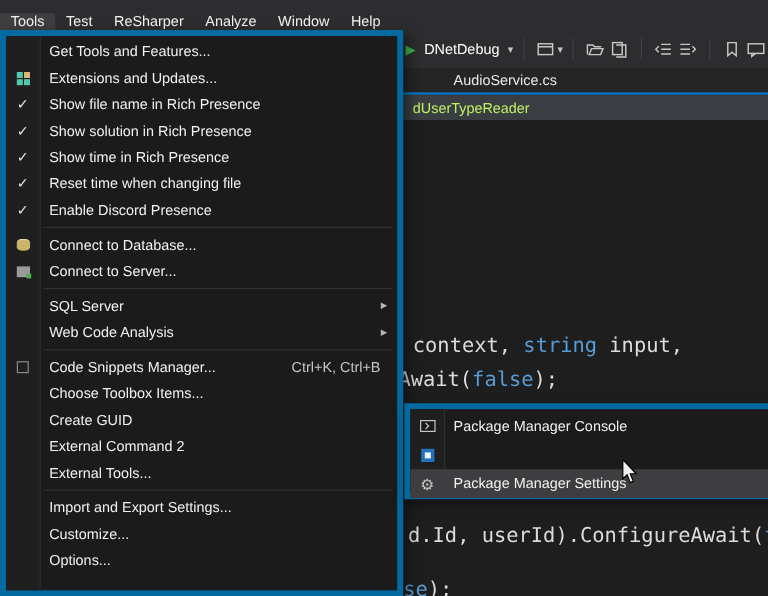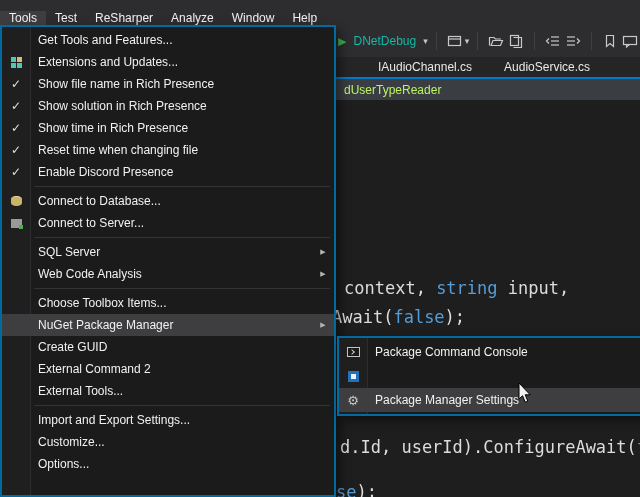--- a/index.html
+++ b/index.html
@@ -15,21 +15,21 @@
   
   .menubar{left:0;top:0;width:640px;height:25px;background:var(--bar-bg,#2d2d30);display:flex;align-items:flex-end;z-index:5;}
   .menubar .mb-item{display:flex;align-items:center;padding:0 9px;cursor:default;color:var(--text,#f1f1f1);}
   .menubar .mb-item.active{background:var(--highlight,#3e3e40);}
 
   
   .toolbar{left:0;top:25px;width:640px;height:32px;background:var(--bar-bg,#2d2d30);display:flex;align-items:center;z-index:1;}
   .toolbar .pad{width:338px;flex:none;}
   .tb-group{display:flex;align-items:center;gap:2px;}
   .play{color:var(--play-green,#3db14a);font-size:11px;margin-right:5px;}
-  .run-target{color:#14b8a6;margin-right:5px;}
+  .run-target{color:#ffffff;margin-right:5px;}
   .dd{color:#c5c5c5;font-size:9px;}
   .vsep{width:1px;height:18px;background:#3f3f46;margin:0 8px;}
   .tb-icon{width:22px;height:20px;display:flex;align-items:center;justify-content:center;}
   .tb-icon svg{stroke:#c8c8c8;fill:none;stroke-width:1.2;}
 
   
   .tabstrip{left:0;top:57px;width:640px;height:22px;background:#252526;display:flex;align-items:center;border-bottom:2px solid var(--accent,#007acc);box-sizing:border-box;z-index:1;}
   .tabstrip .pad{width:336px;flex:none;}
   .tab{padding:0 16px;height:100%;display:flex;align-items:center;color:#e8e8e8;}
   .tab.partial{padding:0 10px 0 4px;margin-top:48px;}
@@ -37,21 +37,21 @@
   
   .navbar{left:0;top:79px;width:640px;height:21px;background:#3a3d41;display:flex;align-items:center;z-index:1;}
   .navbar .pad{width:344px;flex:none;}
   .navbar .crumb{color:#bef264;}
 
   
   .code{font-family:"DejaVu Sans Mono","Liberation Mono",monospace;font-size:17px;white-space:pre;color:#dcdcdc;z-index:0;}
   .kw{color:var(--keyword,#569cd6);}
 
   
-  .menu-panel{background:var(--menu-bg,#1b1b1c);border:2px solid #0369a1;box-shadow:4px 4px 10px rgba(0,0,0,.45);box-sizing:border-box;padding:2px 0;z-index:10;}
+  .menu-panel{background:var(--menu-bg,#1b1b1c);border:5px solid #0369a1;box-shadow:4px 4px 10px rgba(0,0,0,.45);box-sizing:border-box;padding:2px 0;z-index:10;}
   .menu-panel::before{content:"";position:absolute;left:0;top:0;bottom:0;width:28px;background:var(--menu-gutter,#1f1f20);border-right:1px solid #2d2d30;}
   .tools-menu{left:0;top:25px;width:336px;height:472px;overflow:hidden;}
   .nuget-menu{left:337px;top:336px;width:322px;height:80px;}
   .mi{position:relative;height:22px;display:flex;align-items:center;cursor:default;}
   .nuget-menu .mi{height:24px;}
   .mi.hl{background:var(--highlight,#3e3e40);}
   .gut{width:28px;flex:none;display:flex;align-items:center;justify-content:center;position:relative;}
   .lbl{padding-left:8px;color:#f1f1f1;}
   .spacer{flex:1;}
   .sc{color:#c5c5c5;margin-right:14px;}
@@ -147,23 +147,20 @@
       </svg>
   </div>
 </div>
 
 <div class="abs tabstrip">
   <div class="pad"></div>
   <div class="tab partial">
       <span>cs</span>
     </div>
   <div class="tab">
-      <span>IAudioChannel.cs</span>
-    </div>
-  <div class="tab">
       <span>AudioService.cs</span>
     </div>
 </div>
 
 <div class="abs navbar">
   <div class="pad"></div>
   <span class="crumb">dUserTypeReader</span>
 </div>
 
 <div class="abs menubar">
@@ -268,32 +265,34 @@
 
   <div class="mi">
     <span class="gut"></span>
     <span class="lbl">Web Code Analysis</span>
     <span class="spacer"></span>
     <span class="arr">▶</span>
   </div>
 
   <div class="sep"></div>
 
+  <div class="mi">
+    <span class="gut">
+        <span class="box-icon"></span>
+      </span>
+    <span class="lbl">Code Snippets Manager...</span>
+    <span class="spacer"></span>
+    <span class="sc">Ctrl+K, Ctrl+B</span>
+  </div>
 
   <div class="mi">
     <span class="gut"></span>
     <span class="lbl">Choose Toolbox Items...</span>
   </div>
 
-  <div class="mi hl">
-    <span class="gut"></span>
-    <span class="lbl">NuGet Package Manager</span>
-    <span class="spacer"></span>
-    <span class="arr">▶</span>
-  </div>
 
   <div class="mi">
     <span class="gut"></span>
     <span class="lbl">Create GUID</span>
   </div>
 
   <div class="mi">
     <span class="gut"></span>
     <span class="lbl">External Command 2</span>
   </div>
@@ -321,21 +320,21 @@
   </div>
 
 </div>
 
 <div class="abs menu-panel nuget-menu">
 
   <div class="mi">
     <span class="gut">
         <span class="console-icon"></span>
       </span>
-    <span class="lbl">Package Command Console</span>
+    <span class="lbl">Package Manager Console</span>
   </div>
 
   <div class="mi">
     <span class="gut">
         <span class="pkg-icon"></span>
       </span>
   </div>
 
   <div class="mi hl">
     <span class="gut">

